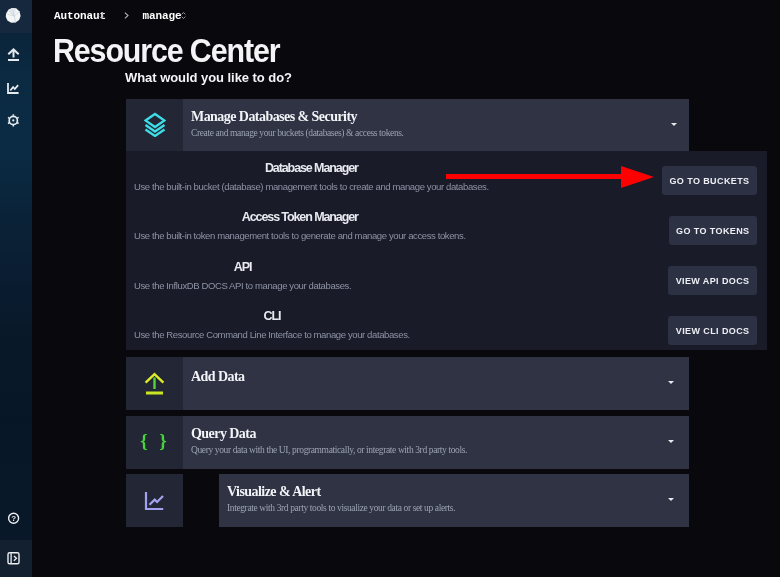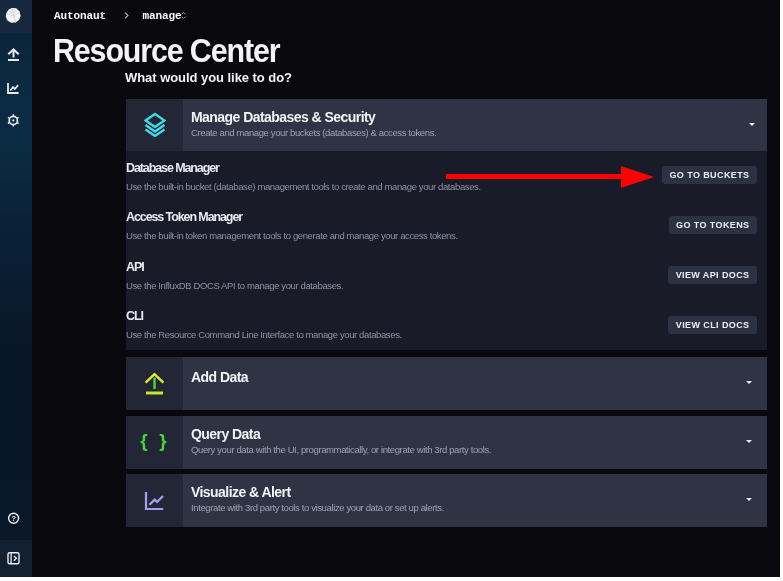--- a/index.html
+++ b/index.html
@@ -28,40 +28,40 @@
     letter-spacing:-0.1px; top:10px;font-family:Liberation Mono, monospace; }
   .crumbsvg { position:absolute; }
 
   
   #h1 { position:absolute; left:53px; top:31.5px; font-size:33px; font-weight:bold;
     color:#f4f4f7; letter-spacing:-1.2px; transform:scaleX(0.92); transform-origin:left; }
   #h2 { position:absolute; left:125px; top:70px; font-size:13px; font-weight:bold;
     color:#f4f4f7; letter-spacing:-0.05px;text-align:center; }
 
   
-  .panel { position:absolute; left:126px; width:641px; height:53px; display:flex; }
+  .panel { position:absolute; left:126px; width:563px; height:53px; display:flex;font-family:Liberation Serif, serif; }
   .icell { width:57px; height:100%; background:#232634; flex:none;
     display:flex; align-items:center; justify-content:center; }
   .pbody { flex:1; background:#2f3343; padding:10px 0 0 8px; position:relative; }
   .ptitle { font-size:14px; font-weight:bold; color:#f3f4f8; letter-spacing:-0.55px;
     line-height:16px; }
   .psub { font-size:9.5px; color:#9da3b2; letter-spacing:-0.38px; line-height:12px;
     margin-top:2px; }
   .caret { position:absolute; right:15.5px; top:50%; margin-top:-1.7px; width:0; height:0;
     border-left:3.3px solid transparent; border-right:3.3px solid transparent;
     border-top:3.7px solid #e8e9ee; }
 
   #expanded { position:absolute; left:126px; top:151px; width:641px; height:199px;
     background:#1a1b29; }
-  .row { position:absolute; left:0; }
+  .row { position:absolute; left:8px;text-align:center; }
   .rtitle { font-size:12.5px; font-weight:bold; color:#e9eaf0; letter-spacing:-1.1px;
     line-height:13px; }
   .rsub { font-size:9.5px; color:#8d93a4; letter-spacing:-0.38px; line-height:12px;
     margin-top:6px; }
-  .btn { position:absolute; height:18px; background:#2d3144; border-radius:3px;
+  .btn { position:absolute; height:29px; background:#2d3144; border-radius:3px;
     color:#eef0f5; font-size:9px; font-weight:bold; letter-spacing:0.4px;
     display:flex; align-items:center; padding:0 7.5px; }
 
   
   #arrowbody { position:absolute; left:446px; top:173.5px; width:177px; height:5.5px;
     background:#fe0000; }
   #arrowhead { position:absolute; left:621px; top:165.5px; width:0; height:0;
     border-top:11.5px solid transparent; border-bottom:11.5px solid transparent;
     border-left:33px solid #fe0000; }
 </style>
@@ -202,21 +202,21 @@
       <div style="color:#47d43a; font-size:19px; font-weight:bold; letter-spacing:5px;
         margin-top:-3px; margin-left:3px;">{ }</div>
     </div>
     <div class="pbody">
       <div class="ptitle">Query Data</div>
       <div class="psub">Query your data with the UI, programmatically, or integrate with 3rd party tools.</div>
       <div class="caret"></div>
     </div>
   </div>
 
-  <div class="panel" style="top:473.5px;">
+  <div class="panel" style="top:473.5px;gap:36px;">
     <div class="icell">
       <svg width="21" height="21" viewBox="0 0 21 21">
         <g stroke="#a4a0f0" stroke-width="2.2" fill="none">
           <path d="M2,2 L2,19 L19.2,19"></path>
           <path d="M5.5,14.8 L10.7,9.6 L13.1,12 L19,5.9"></path>
         </g>
       </svg>
     </div>
     <div class="pbody">
       <div class="ptitle">Visualize &amp; Alert</div>

